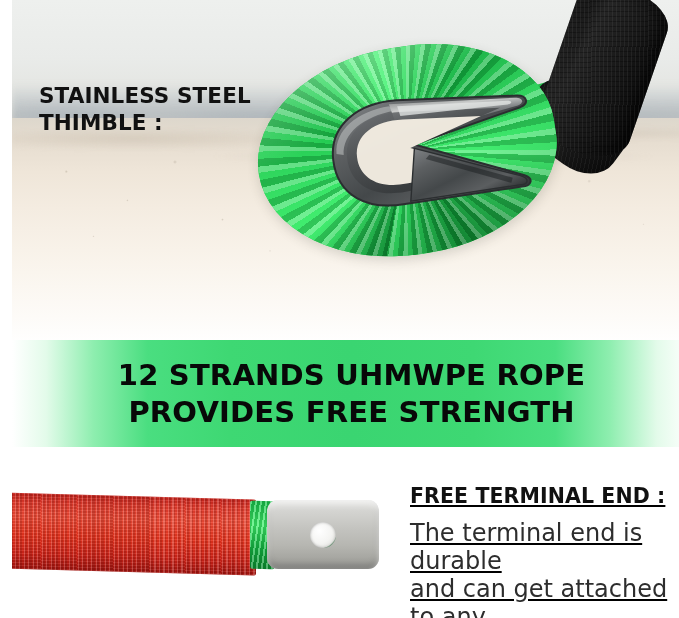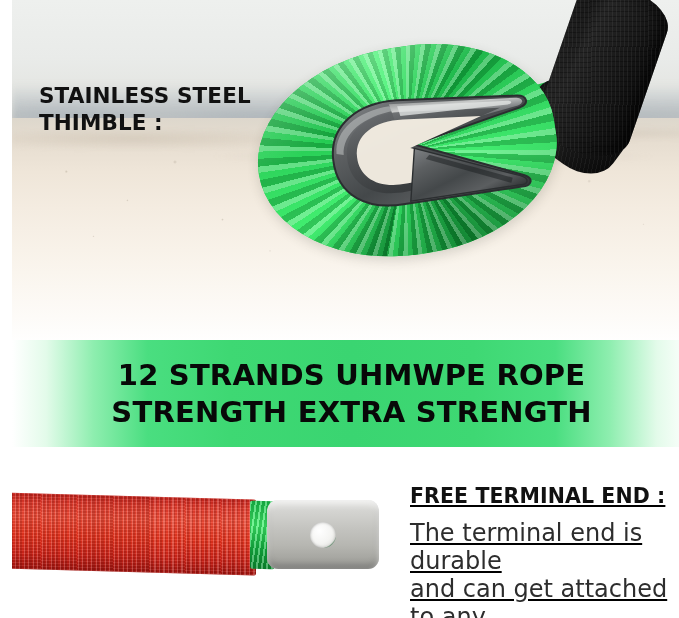--- a/index.html
+++ b/index.html
@@ -485,21 +485,21 @@
     </div>
 
     <div class="text-top">
       <h2 class="headline">STAINLESS STEEL
 THIMBLE :</h2>
     </div>
   </div>
 
   <div class="banner">
     <div class="banner-line">12 STRANDS UHMWPE ROPE</div>
-    <div class="banner-line">STRENGTH EXTRA STRENGTH</div>
+    <div class="banner-line">PROVIDES FREE STRENGTH</div>
   </div>
 
   <div class="panel-bottom">
 
     <div class="term-photo">
       <div class="red-sleeve"></div>
       <div class="green-gap"></div>
       <div class="terminal-cap">
         <div class="cap-hole"></div>
       </div>

